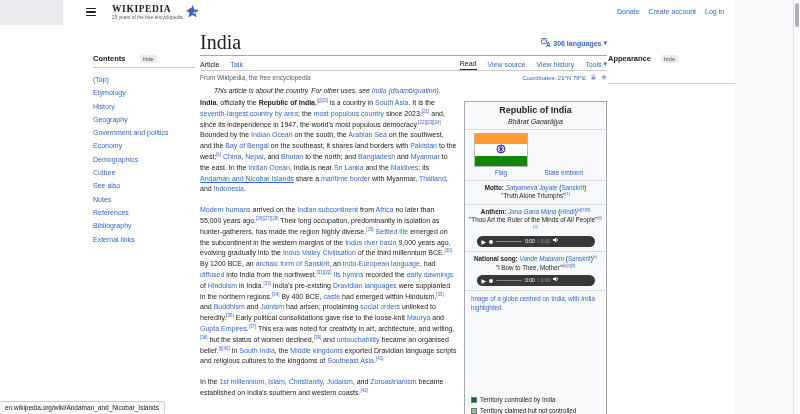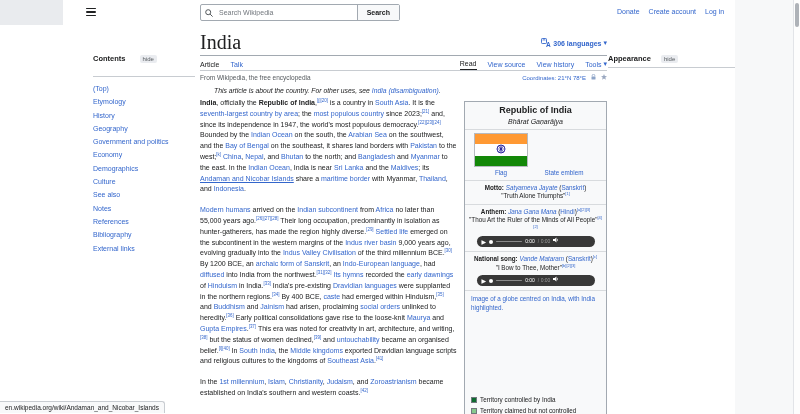--- a/index.html
+++ b/index.html
@@ -24,29 +24,29 @@
           display:flex;align-items:stretch;background:#fff;box-sizing:border-box;}
   .search-icon-box{display:flex;align-items:center;padding:0 4px;}
   .search input{flex:1;border:none;outline:none;font-size:7px;color:#202122;background:transparent;min-width:0;}
   .search input::placeholder{color:#72777d;}
   .search-btn{border:none;border-left:1px solid #a2a9b1;background:#f8f9fa;font-size:7px;font-weight:bold;
               padding:0 9px;cursor:pointer;color:#202122;}
   .userlinks{left:617px;top:8px;display:flex;gap:9px;font-size:7px;}
 
   
   .sidebar{left:93px;top:54px;width:102px;}
-  .sb-head{display:flex;align-items:center;gap:14px;padding-bottom:13px;border-bottom:1px solid #c8ccd1;}
+  .sb-head{display:flex;align-items:center;gap:14px;padding-bottom:4px;border-bottom:1px solid #c8ccd1;}
   .sb-title{font-size:7.5px;font-weight:bold;}
   .pill{font-size:6px;background:#eaecf0;color:#54595d;padding:1px 3px;border-radius:2px;cursor:pointer;}
   .sb-items{margin-top:5px;}
   .sb-item{font-size:7px;color:#3366cc;height:13.3px;line-height:13.3px;cursor:pointer;white-space:nowrap;}
 
   
   .appearance{left:608px;top:54px;width:127px;}
-  .ap-head{display:flex;align-items:center;gap:10px;padding-bottom:4px;border-bottom:1px solid #c8ccd1;}
+  .ap-head{display:flex;align-items:center;gap:10px;padding-bottom:20px;border-bottom:1px solid #c8ccd1;}
   .ap-title{font-size:7.5px;font-weight:bold;}
 
   
   .graystrip{left:735px;top:0;width:58px;height:414px;background:#f7f8f9;}
   .scrollbar{left:793px;top:0;width:7px;height:414px;background:#fdfdfd;border-left:1px solid #e2e4e8;box-sizing:border-box;}
   .scroll-thumb{position:absolute;left:1px;top:3px;width:4px;height:24px;background:#aeb2b8;border-radius:2px;cursor:pointer;}
 
   
   .main{left:200px;top:30px;width:407px;}
   .titlerow{position:relative;height:25px;border-bottom:1px solid #a2a9b1;}
@@ -105,29 +105,32 @@
 </head>
 <body>
 
 <div class="abs topbar">
   <div class="abs corner"></div>
   <div class="abs hamburger">
     <div></div>
       <div></div>
       <div></div>
   </div>
-  <div class="abs search">
-    <span class="search-icon-box">
-      <svg width="8" height="8" viewBox="0 0 8 8">
-          <circle cx="3.2" cy="3.2" r="2.5" fill="none" stroke="#54595d" stroke-width="1"></circle>
-          <line x1="5.1" y1="5.1" x2="7.6" y2="7.6" stroke="#54595d" stroke-width="1"></line>
-        </svg>
+  <div class="abs logo">
+    <div class="logo-text-wrap">
+      <span class="logo-title">WIKIPEDIA</span>
+      <span class="logo-tagline">25 years of the free encyclopedia</span>
+    </div>
+    <span>
+      <svg width="13" height="13" viewBox="0 0 13 13">
+        <polygon points="6.5,0 8.3,4.5 13,5 9.5,8 10.6,12.5 6.5,10 2.4,12.5 3.5,8 0,5 4.7,4.5" fill="#3366cc"></polygon>
+        <circle cx="4.5" cy="4.5" r="1.6" fill="#cc3333"></circle>
+        <circle cx="8.6" cy="7.8" r="1.4" fill="#f0c23c"></circle>
+      </svg>
     </span>
-    <input type="text" placeholder="Search Wikipedia" style="">
-    <button class="search-btn">Search</button>
   </div>
   <div class="abs userlinks">
     <span class="lnk">Donate</span>
     <span class="lnk">Create account</span>
     <span class="lnk">Log in</span>
   </div>
 </div>
 
 <div class="abs sidebar">
   <div class="sb-head">

